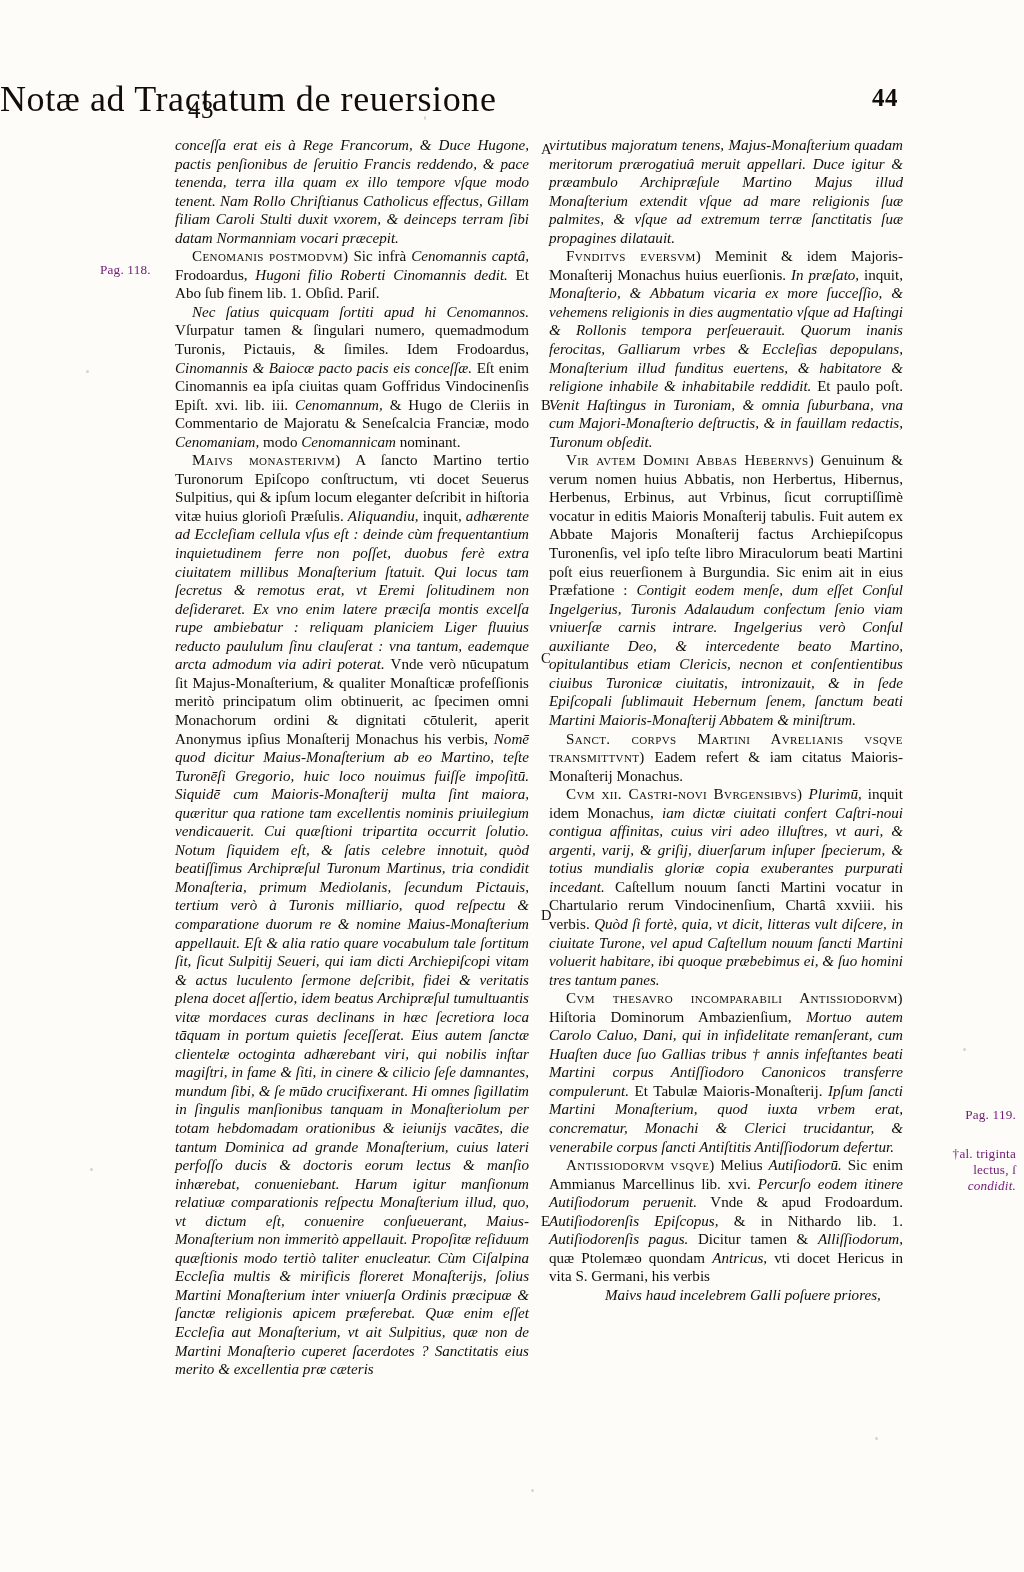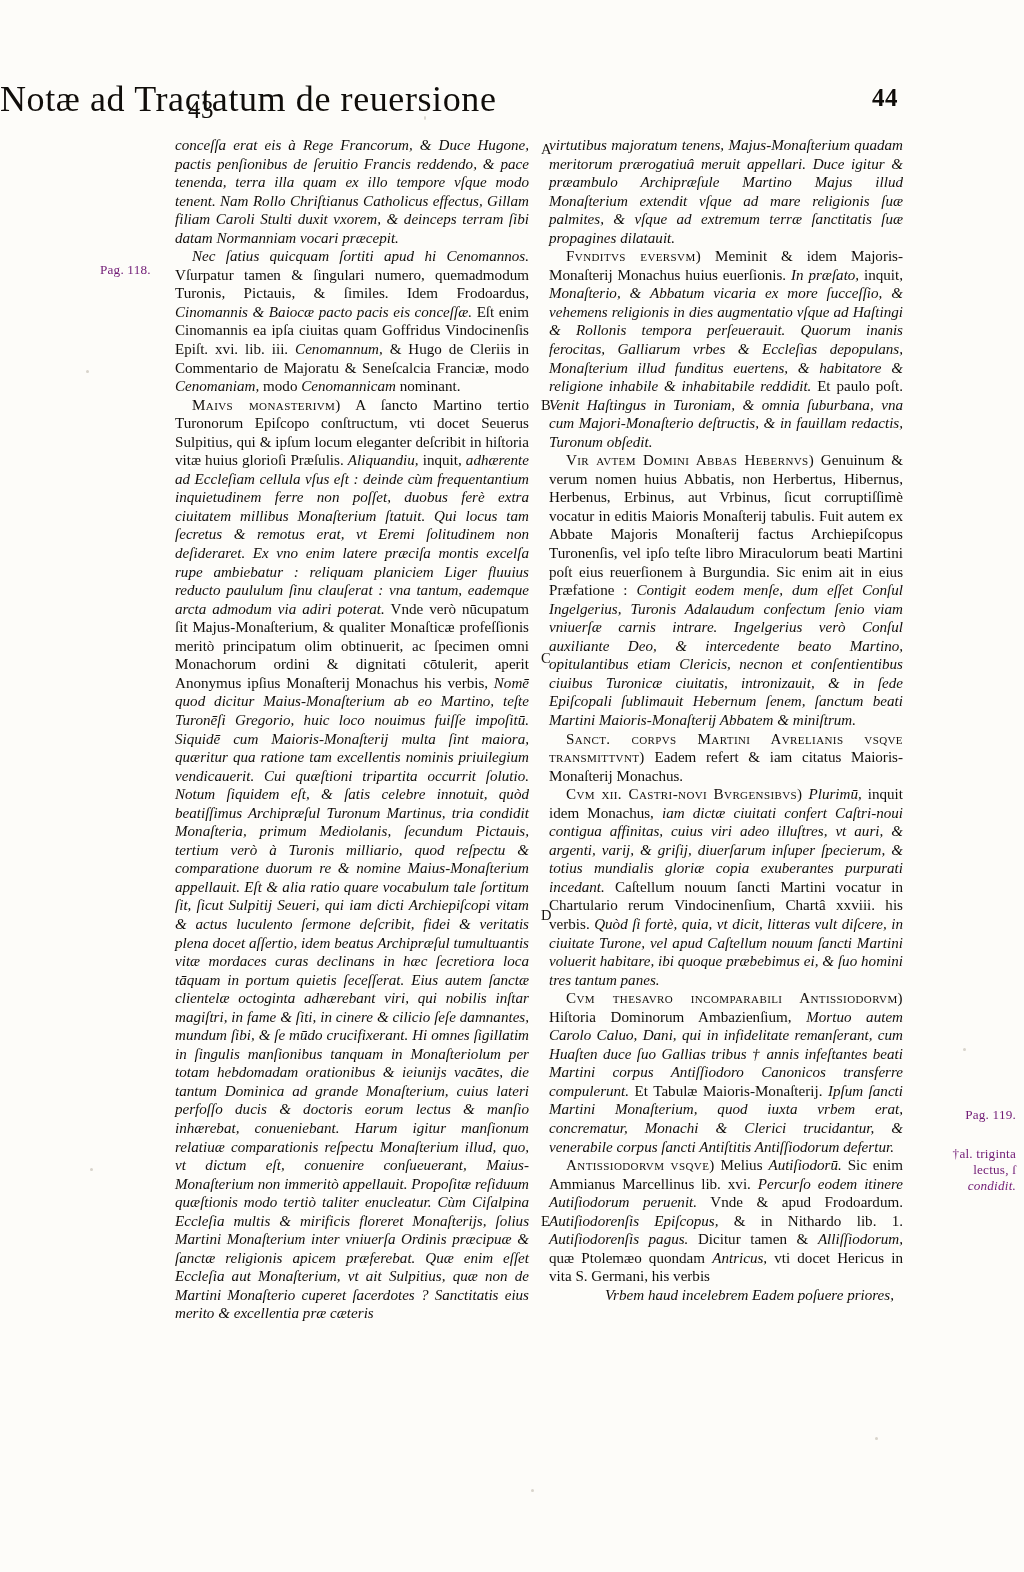--- a/index.html
+++ b/index.html
@@ -136,20 +136,23 @@
   <div class="margin-note right" style="top:1146px;">
     <div>†al. triginta</div>
     <div>lectus, ſ</div>
     <div class="it">condidit.</div>
   </div>
 
   <div class="col col-left">
 
     <p class="it">conceſſa erat eis à Rege Francorum, &amp; Duce Hugone, pactis penſionibus de ſeruitio Francis reddendo, &amp; pace tenenda, terra illa quam ex illo tempore vſque modo tenent. Nam Rollo Chriſtianus Catholicus effectus, Gillam filiam Caroli Stulti duxit vxorem, &amp; deinceps terram ſibi datam Normanniam vocari præcepit.</p>
 
+    <p class="ind">
+      <span class="sc">Cenomanis postmodvm)</span><span> Sic infrà </span><span class="it">Cenomannis captâ,</span><span> Frodoardus, </span><span class="it">Hugoni filio Roberti Cinomannis dedit.</span><span> Et Abo ſub finem lib. 1. Obſid. Pariſ.</span>
+    </p>
 
     <p class="ind">
       <span class="it">Nec ſatius quicquam ſortiti apud hi Cenomannos.</span><span> Vſurpatur tamen &amp; ſingulari numero, quemadmodum Turonis, Pictauis, &amp; ſimiles. Idem Frodoardus, </span><span class="it">Cinomannis &amp; Baiocæ pacto pacis eis conceſſæ.</span><span> Eſt enim Cinomannis ea ipſa ciuitas quam Goffridus Vindocinenſis Epiſt. xvi. lib. iii. </span><span class="it">Cenomannum,</span><span> &amp; Hugo de Cleriis in Commentario de Majoratu &amp; Seneſcalcia Franciæ, modo </span><span class="it">Cenomaniam,</span><span> modo </span><span class="it">Cenomannicam</span><span> nominant.</span>
     </p>
 
     <p class="ind">
       <span class="sc">Maivs monasterivm)</span><span> A ſancto Martino tertio Turonorum Epiſcopo conſtructum, vti docet Seuerus Sulpitius, qui &amp; ipſum locum eleganter deſcribit in hiſtoria vitæ huius glorioſi Præſulis. </span><span class="it">Aliquandiu,</span><span> inquit, </span><span class="it">adhærente ad Eccleſiam cellula vſus eſt : deinde cùm frequentantium inquietudinem ferre non poſſet, duobus ferè extra ciuitatem millibus Monaſterium ſtatuit. Qui locus tam ſecretus &amp; remotus erat, vt Eremi ſolitudinem non deſideraret. Ex vno enim latere præciſa montis excelſa rupe ambiebatur : reliquam planiciem Liger fluuius reducto paululum ſinu clauſerat : vna tantum, eademque arcta admodum via adiri poterat.</span><span> Vnde verò nūcupatum ſit Majus-Monaſterium, &amp; qualiter Monaſticæ profeſſionis meritò principatum olim obtinuerit, ac ſpecimen omni Monachorum ordini &amp; dignitati cōtulerit, aperit Anonymus ipſius Monaſterij Monachus his verbis, </span><span class="it">Nomē quod dicitur Maius-Monaſterium ab eo Martino, teſte Turonēſi Gregorio, huic loco nouimus fuiſſe impoſitū. Siquidē cum Maioris-Monaſterij multa ſint maiora, quæritur qua ratione tam excellentis nominis priuilegium vendicauerit. Cui quæſtioni tripartita occurrit ſolutio. Notum ſiquidem eſt, &amp; ſatis celebre innotuit, quòd beatiſſimus Archipræſul Turonum Martinus, tria condidit Monaſteria, primum Mediolanis, ſecundum Pictauis, tertium verò à Turonis milliario, quod reſpectu &amp; comparatione duorum re &amp; nomine Maius-Monaſterium appellauit. Eſt &amp; alia ratio quare vocabulum tale ſortitum ſit, ſicut Sulpitij Seueri, qui iam dicti Archiepiſcopi vitam &amp; actus luculento ſermone deſcribit, fidei &amp; veritatis plena docet aſſertio, idem beatus Archipræſul tumultuantis vitæ mordaces curas declinans in hæc ſecretiora loca tāquam in portum quietis ſeceſſerat. Eius autem ſanctæ clientelæ octoginta adhærebant viri, qui nobilis inſtar magiſtri, in fame &amp; ſiti, in cinere &amp; cilicio ſeſe damnantes, mundum ſibi, &amp; ſe mūdo crucifixerant. Hi omnes ſigillatim in ſingulis manſionibus tanquam in Monaſteriolum per totam hebdomadam orationibus &amp; ieiunijs vacātes, die tantum Dominica ad grande Monaſterium, cuius lateri perfoſſo ducis &amp; doctoris eorum lectus &amp; manſio inhærebat, conueniebant. Harum igitur manſionum relatiuæ comparationis reſpectu Monaſterium illud, quo, vt dictum eſt, conuenire conſueuerant, Maius-Monaſterium non immeritò appellauit. Propoſitæ reſiduum quæſtionis modo tertiò taliter enucleatur. Cùm Ciſalpina Eccleſia multis &amp; mirificis floreret Monaſterijs, ſolius Martini Monaſterium inter vniuerſa Ordinis præcipuæ &amp; ſanctæ religionis apicem præferebat. Quæ enim eſſet Eccleſia aut Monaſterium, vt ait Sulpitius, quæ non de Martini Monaſterio cuperet ſacerdotes ? Sanctitatis eius merito &amp; excellentia præ cæteris</span>
     </p>
 
   </div>
@@ -175,21 +178,21 @@
     </p>
 
     <p class="ind">
       <span class="sc">Cvm thesavro incomparabili Antissiodorvm)</span><span> Hiſtoria Dominorum Ambazienſium, </span><span class="it">Mortuo autem Carolo Caluo, Dani, qui in infidelitate remanſerant, cum Huaſten duce ſuo Gallias tribus † annis infeſtantes beati Martini corpus Antiſſiodoro Canonicos transferre compulerunt.</span><span> Et Tabulæ Maioris-Monaſterij. </span><span class="it">Ipſum ſancti Martini Monaſterium, quod iuxta vrbem erat, concrematur, Monachi &amp; Clerici trucidantur, &amp; venerabile corpus ſancti Antiſtitis Antiſſiodorum defertur.</span>
     </p>
 
     <p class="ind">
       <span class="sc">Antissiodorvm vsqve)</span><span> Melius </span><span class="it">Autiſiodorū.</span><span> Sic enim Ammianus Marcellinus lib. xvi. </span><span class="it">Percurſo eodem itinere Autiſiodorum peruenit.</span><span> Vnde &amp; apud Frodoardum. </span><span class="it">Autiſiodorenſis Epiſcopus,</span><span> &amp; in Nithardo lib. 1. </span><span class="it">Autiſiodorenſis pagus.</span><span> Dicitur tamen &amp; </span><span class="it">Alliſſiodorum,</span><span> quæ Ptolemæo quondam </span><span class="it">Antricus,</span><span> vti docet Hericus in vita S. Germani, his verbis</span>
     </p>
 
-    <p class="verse">Vrbem haud incelebrem Eadem poſuere priores,</p>
+    <p class="verse">Maivs haud incelebrem Galli poſuere priores,</p>
 
   </div>
 
   <span class="speck" style="left:86px; top:370px; width:3px; height:3px;"></span>
   <span class="speck" style="left:963px; top:1048px; width:3px; height:3px;"></span>
   <span class="speck" style="left:90px; top:1168px; width:3px; height:3px;"></span>
   <span class="speck" style="left:531px; top:1489px; width:3px; height:3px;"></span>
   <span class="speck" style="left:875px; top:1437px; width:3px; height:3px;"></span>
   <span class="speck" style="left:424px; top:116px; width:2px; height:4px;"></span>
 

